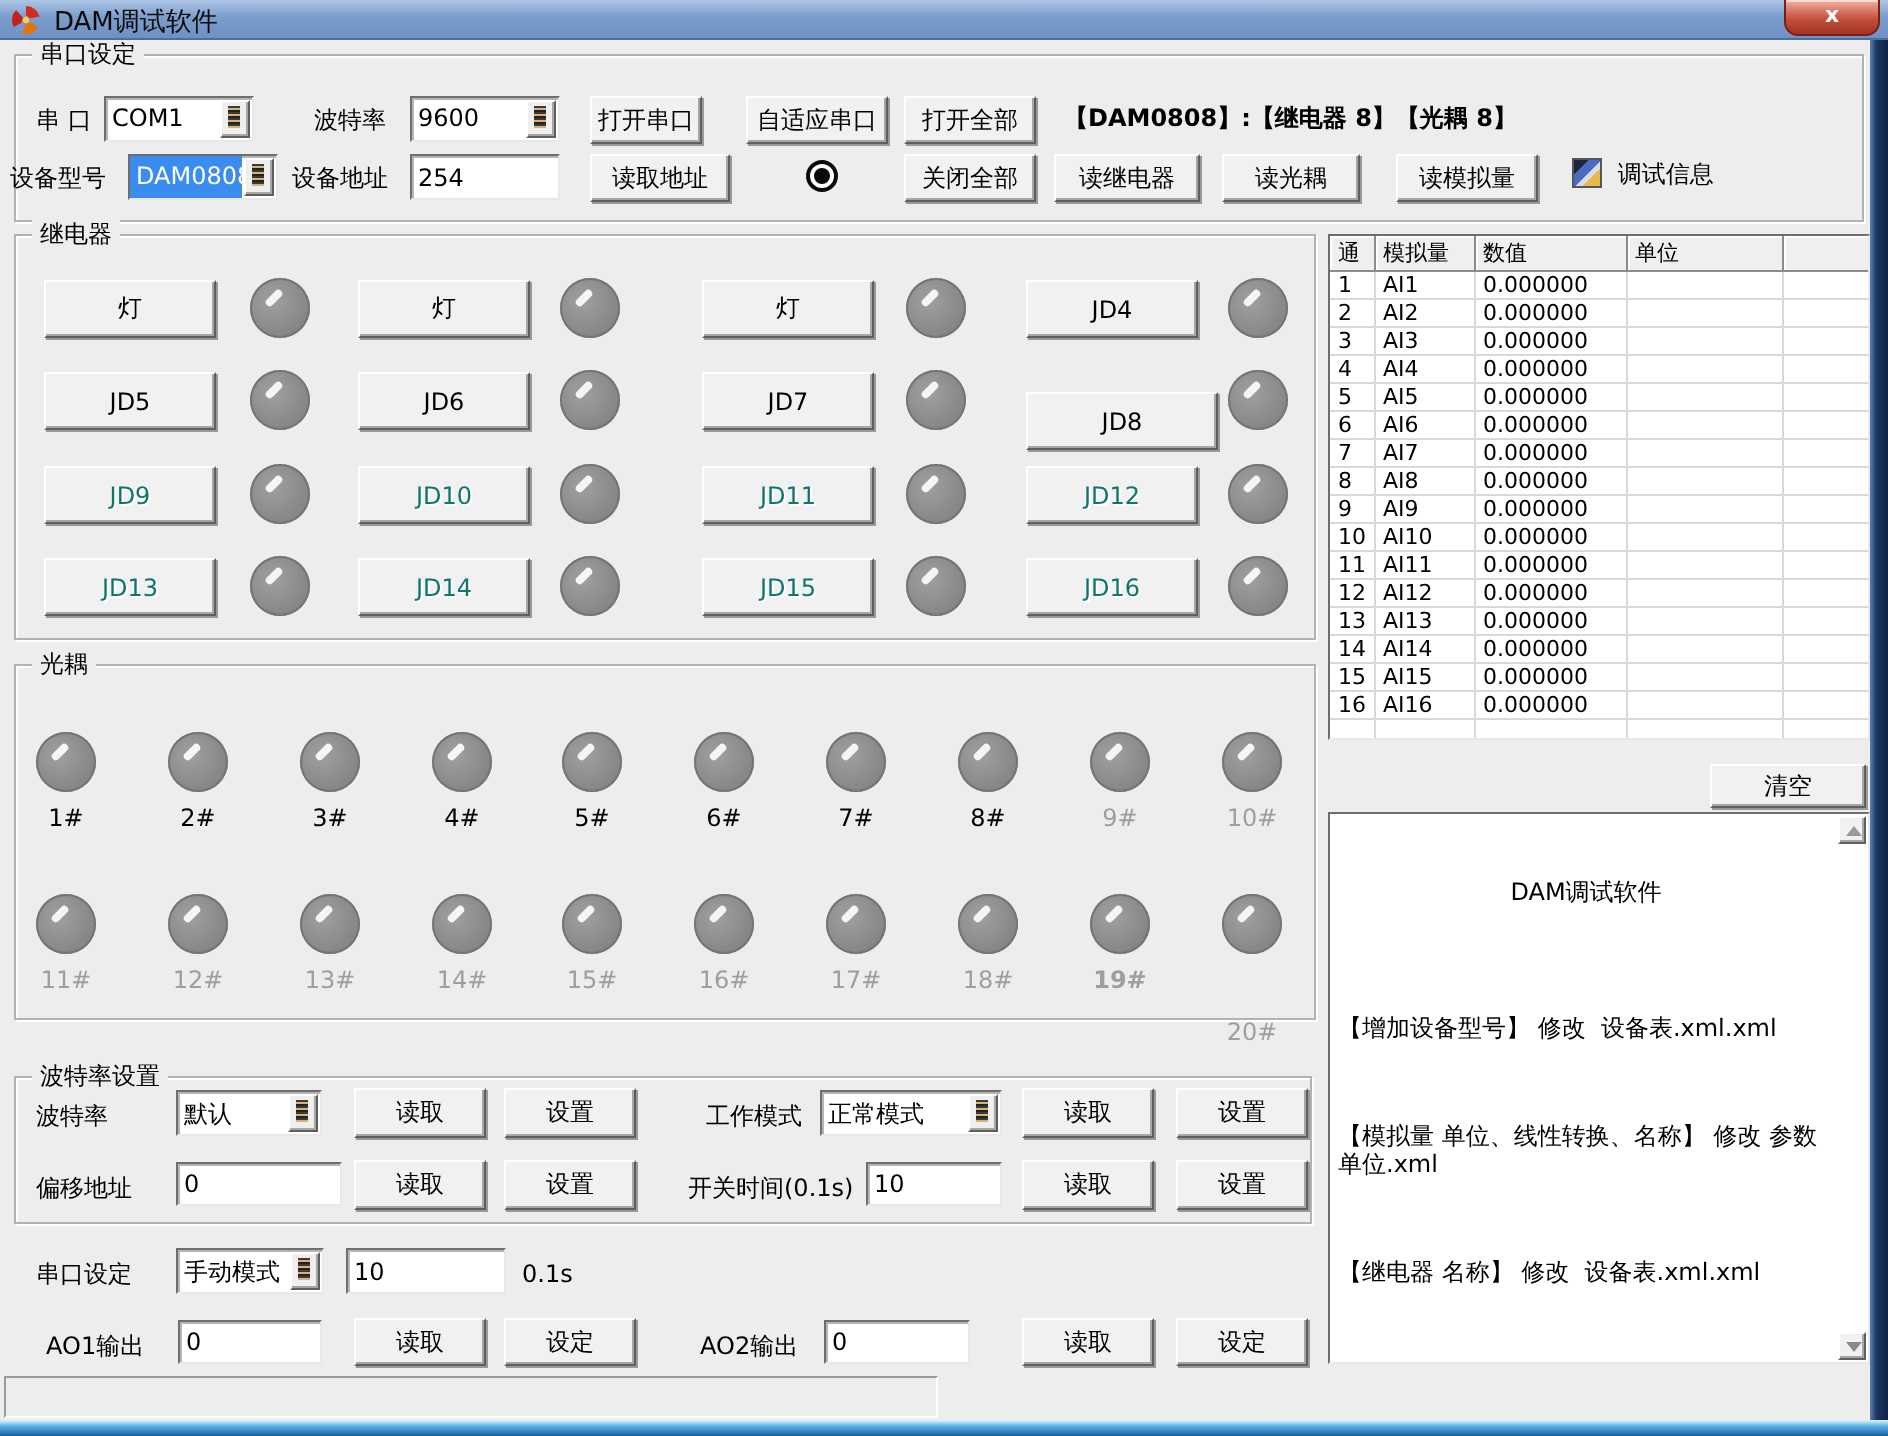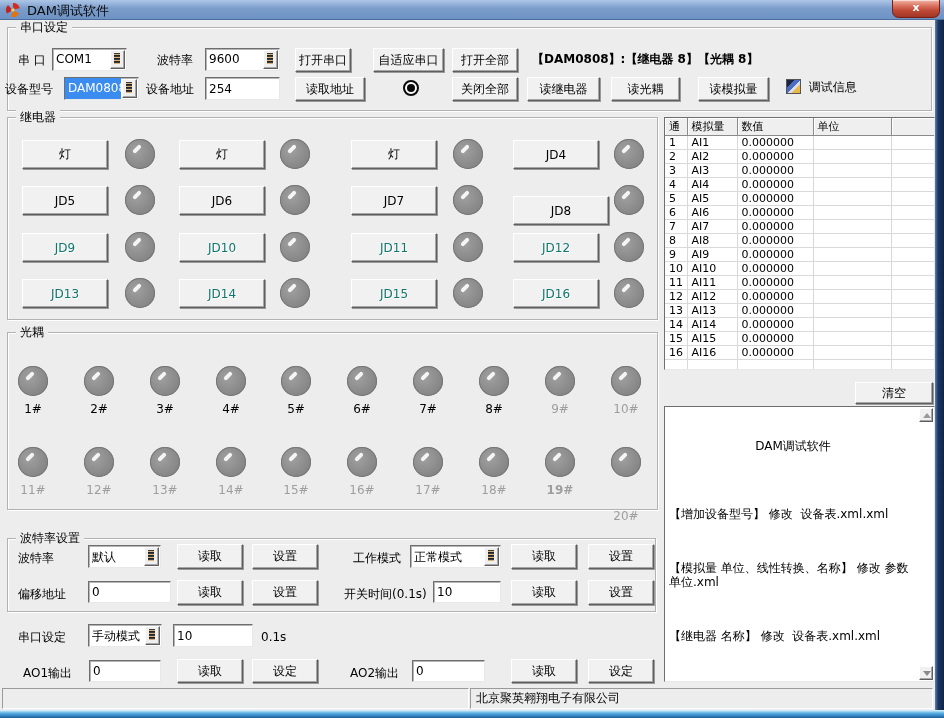--- a/index.html
+++ b/index.html
@@ -486,15 +486,14 @@
     </div>
     <div class="sbar-btn" style="right:1px;top:1px;">
         <i class="tri-up"></i>
       </div>
     <div class="sbar-btn" style="right:1px;bottom:1px;">
         <i class="tri-down"></i>
       </div>
   </div>
 
   <div class="abs status-cell" style="left:2px;top:688px;width:467px;"></div>
-  <div class="abs status-cell" style="left:470px;top:688px;width:463px;">北京聚英翱翔电子有限公司</div>
 
 </div>
 
 </body></html>

